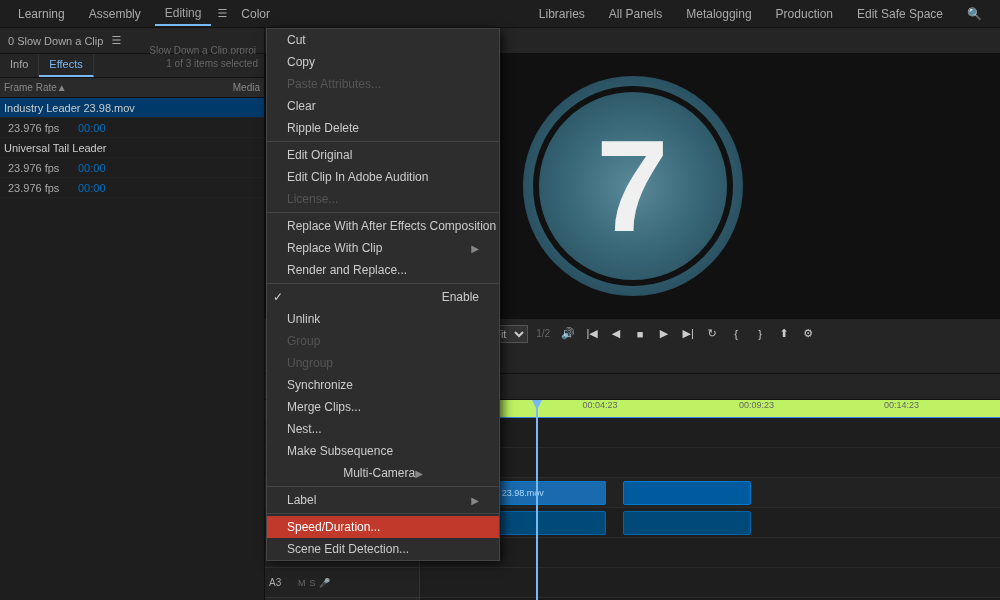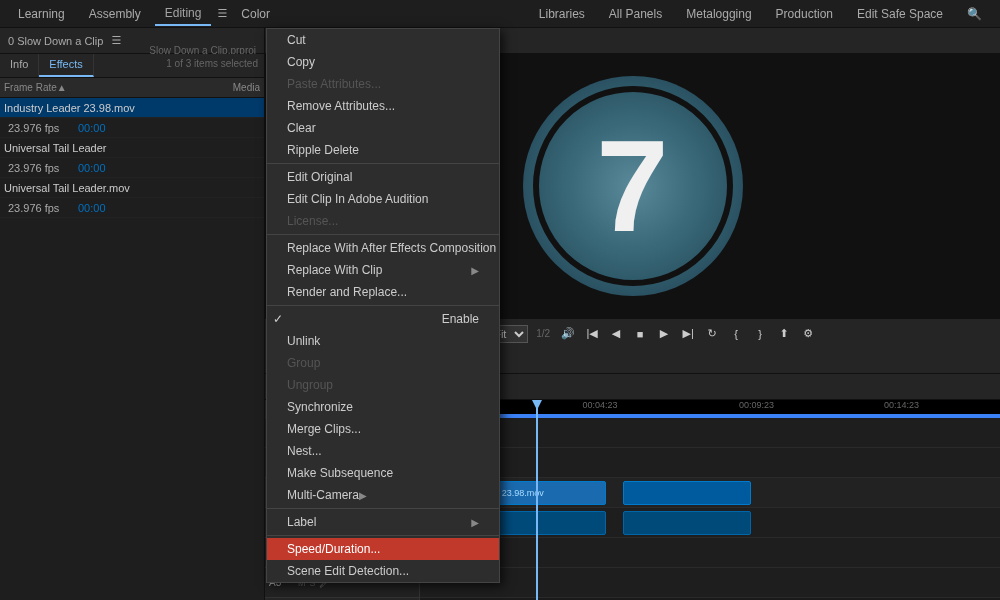--- a/index.html
+++ b/index.html
@@ -307,22 +307,22 @@
     .track-area {
       flex: 1;
       display: flex;
       flex-direction: column;
       background: #1a1a1a;
       position: relative;
       overflow: hidden;
     }
     .track-ruler {
       height: 18px;
-      background: #000000;
-      border-bottom: 4px solid #3b82f6;
+      background: #bef264;
+      border-bottom: 1px solid #3b82f6;
       position: relative;
     }
     .track-row {
       height: 30px;
       border-bottom: 1px solid #2a2a2a;
       position: relative;
     }
     .track-clip {
       position: absolute;
       height: 24px;
@@ -402,41 +402,35 @@
       <span class="clip-fps">23.976 fps</span>
       <span class="clip-tc">00:00</span>
     </div>
     <div class="clip-row">
       <span class="clip-name">Universal Tail Leader</span>
     </div>
     <div class="clip-row" style="padding-left:8px;">
       <span class="clip-fps">23.976 fps</span>
       <span class="clip-tc">00:00</span>
     </div>
-    <div class="clip-row">
-      <span class="clip-name">Universal Tail Leader.mov</span>
-    </div>
     <div class="clip-row" style="padding-left:8px;">
       <span class="clip-fps">23.976 fps</span>
       <span class="clip-tc">00:00</span>
     </div>
   </div>
 
   <div class="context-menu">
     <div class="menu-item">
         <span>Cut</span>
       </div>
     <div class="menu-item">
         <span>Copy</span>
       </div>
     <div class="menu-item disabled">
         <span>Paste Attributes...</span>
-      </div>
-    <div class="menu-item">
-        <span>Remove Attributes...</span>
       </div>
     <div class="menu-item">
         <span>Clear</span>
       </div>
     <div class="menu-item">
         <span>Ripple Delete</span>
       </div>
     <div class="menu-divider"></div>
     <div class="menu-item">
         <span>Edit Original</span>
@@ -477,21 +471,21 @@
       </div>
     <div class="menu-item">
         <span>Merge Clips...</span>
       </div>
     <div class="menu-item">
         <span>Nest...</span>
       </div>
     <div class="menu-item">
         <span>Make Subsequence</span>
       </div>
-    <div class="menu-item" style="justify-content:flex-start;">
+    <div class="menu-item" style="justify-content:center;">
         <span>Multi-Camera</span>
         <span class="arrow">▶</span>
       </div>
     <div class="menu-divider"></div>
     <div class="menu-item" style="justify-content:space-between;">
         <span>Label</span>
         <span class="arrow">▶</span>
       </div>
     <div class="menu-divider"></div>
     <div class="menu-item highlighted">

